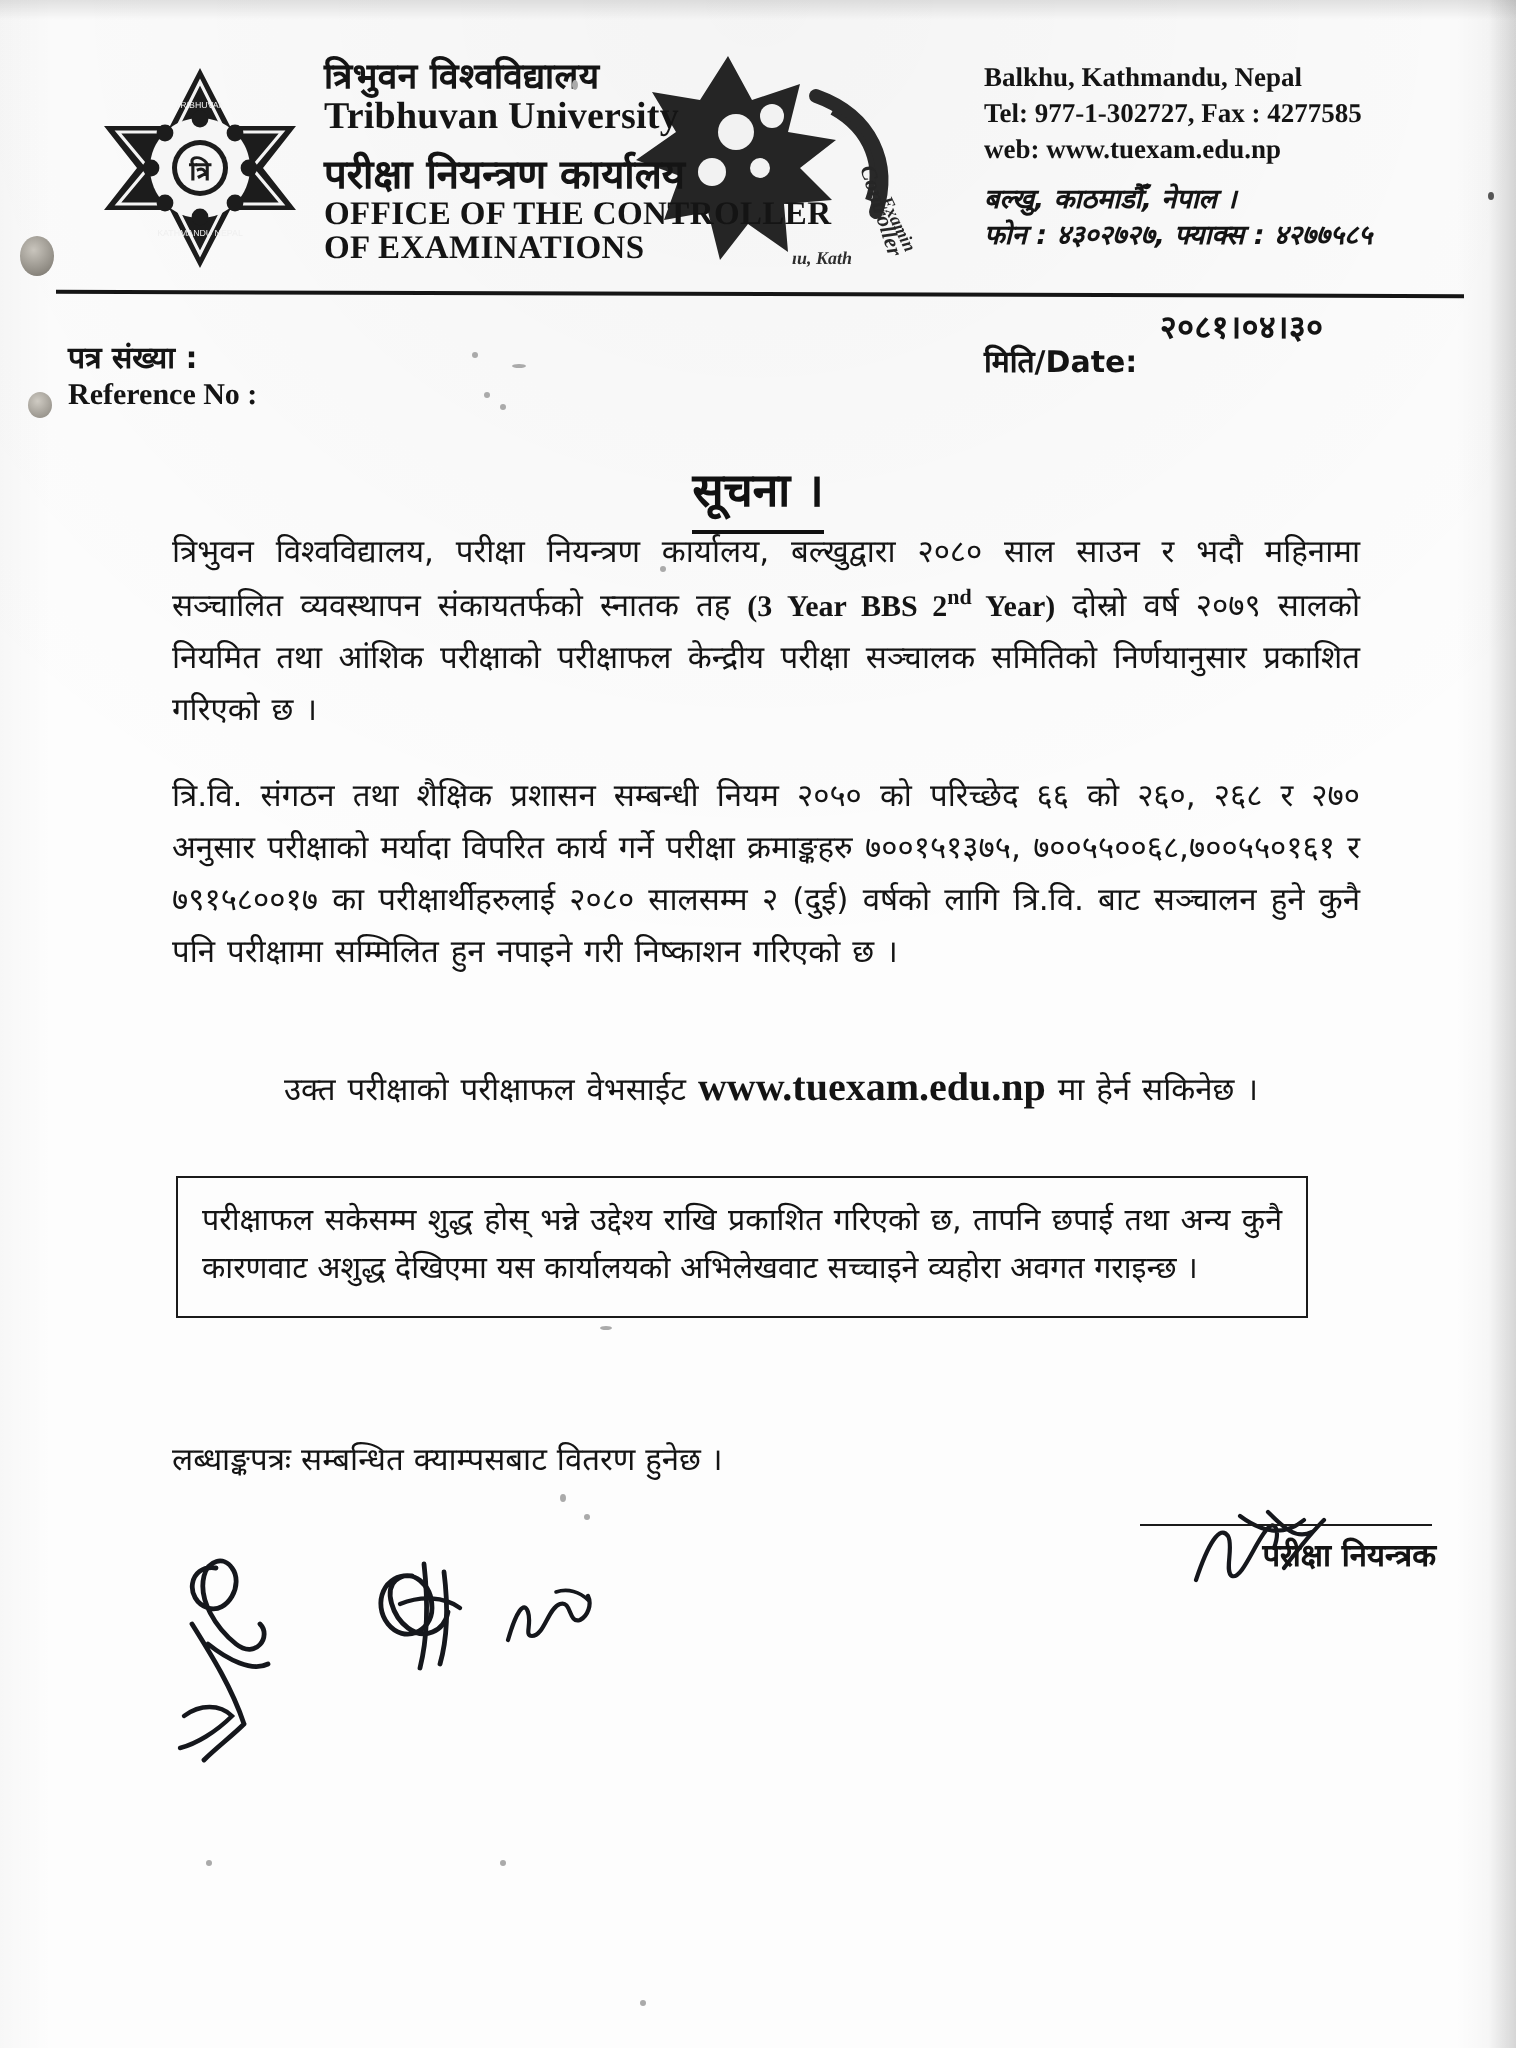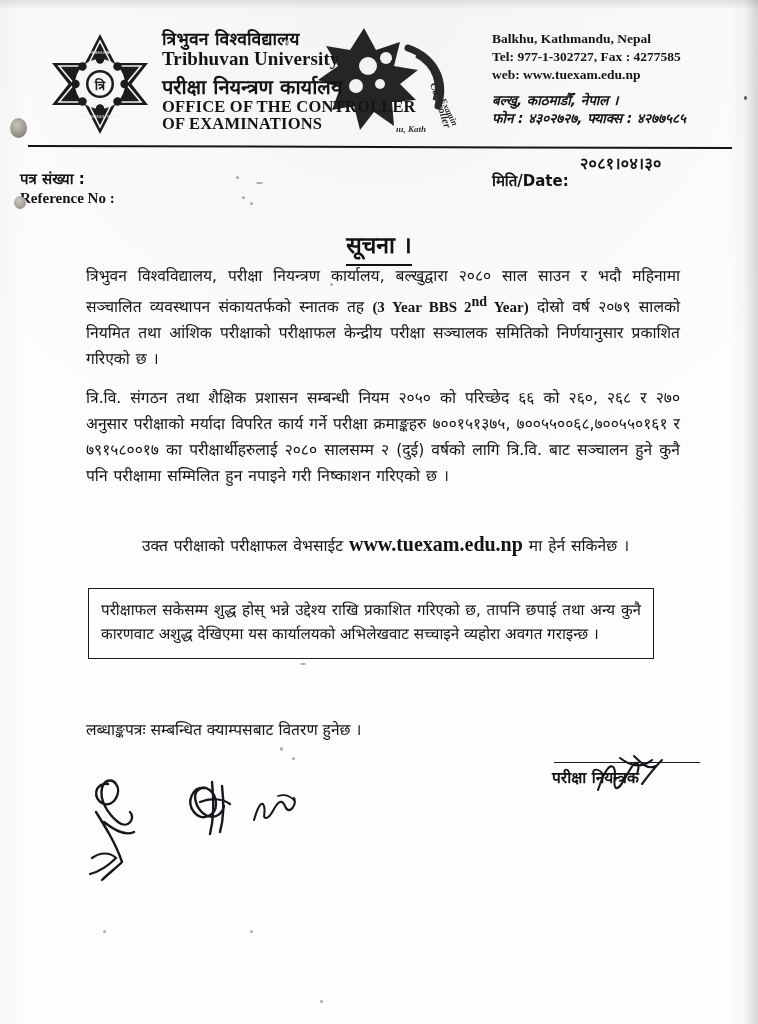--- a/index.html
+++ b/index.html
@@ -130,21 +130,21 @@
     position: absolute;
     top: 146px; left: 28px;
     width: 704px; height: 0;
     border-top: 2.6px solid #151515;
     transform: rotate(0.18deg);
   }
 
   
   #ref-block {
     position: absolute;
-    top: 170px; left: 20px;
+    top: 170px; left: 34px;
     line-height: 1.26;
   }
   .ref-np {
     font-family: "DejaVu Sans", sans-serif;
     font-size: 15px;
     font-weight: 700;
     color: #141414;
   }
   .ref-en {
     font-family: "Liberation Serif", serif;
@@ -206,21 +206,21 @@
   #para3 {
     top: 528px; left: 86px; width: 594px;
     text-indent: 56px;
     text-align: left;
   }
   .latin-inline {
     font-family: "Liberation Serif", serif;
     font-weight: 700;
     font-size: 15px;
   }
-  .latin-inline sup { font-size: 14px; }
+  .latin-inline sup { font-size: 11px; }
   .weblink {
     font-family: "Liberation Serif", serif;
     font-weight: 700;
     font-size: 20px;
     color: #141414;
   }
 
   
   #note-box {
     position: absolute;
@@ -244,23 +244,23 @@
     position: absolute;
     top: 718px; left: 86px;
     width: 600px;
     font-family: "DejaVu Sans", sans-serif;
     font-size: 15.6px;
     color: #141414;
   }
 
   #signature-area {
     position: absolute;
-    top: 762px; left: 552px;
+    top: 762px; left: 568px;
     width: 150px;
-    text-align: left;
+    text-align: right;
   }
   #sig-rule {
     width: 146px;
     border-top: 1.8px solid #1b1b1b;
     margin: 0 auto;
   }
   #signer-title {
     font-family: "DejaVu Sans", sans-serif;
     font-size: 15.5px;
     font-weight: 700;

